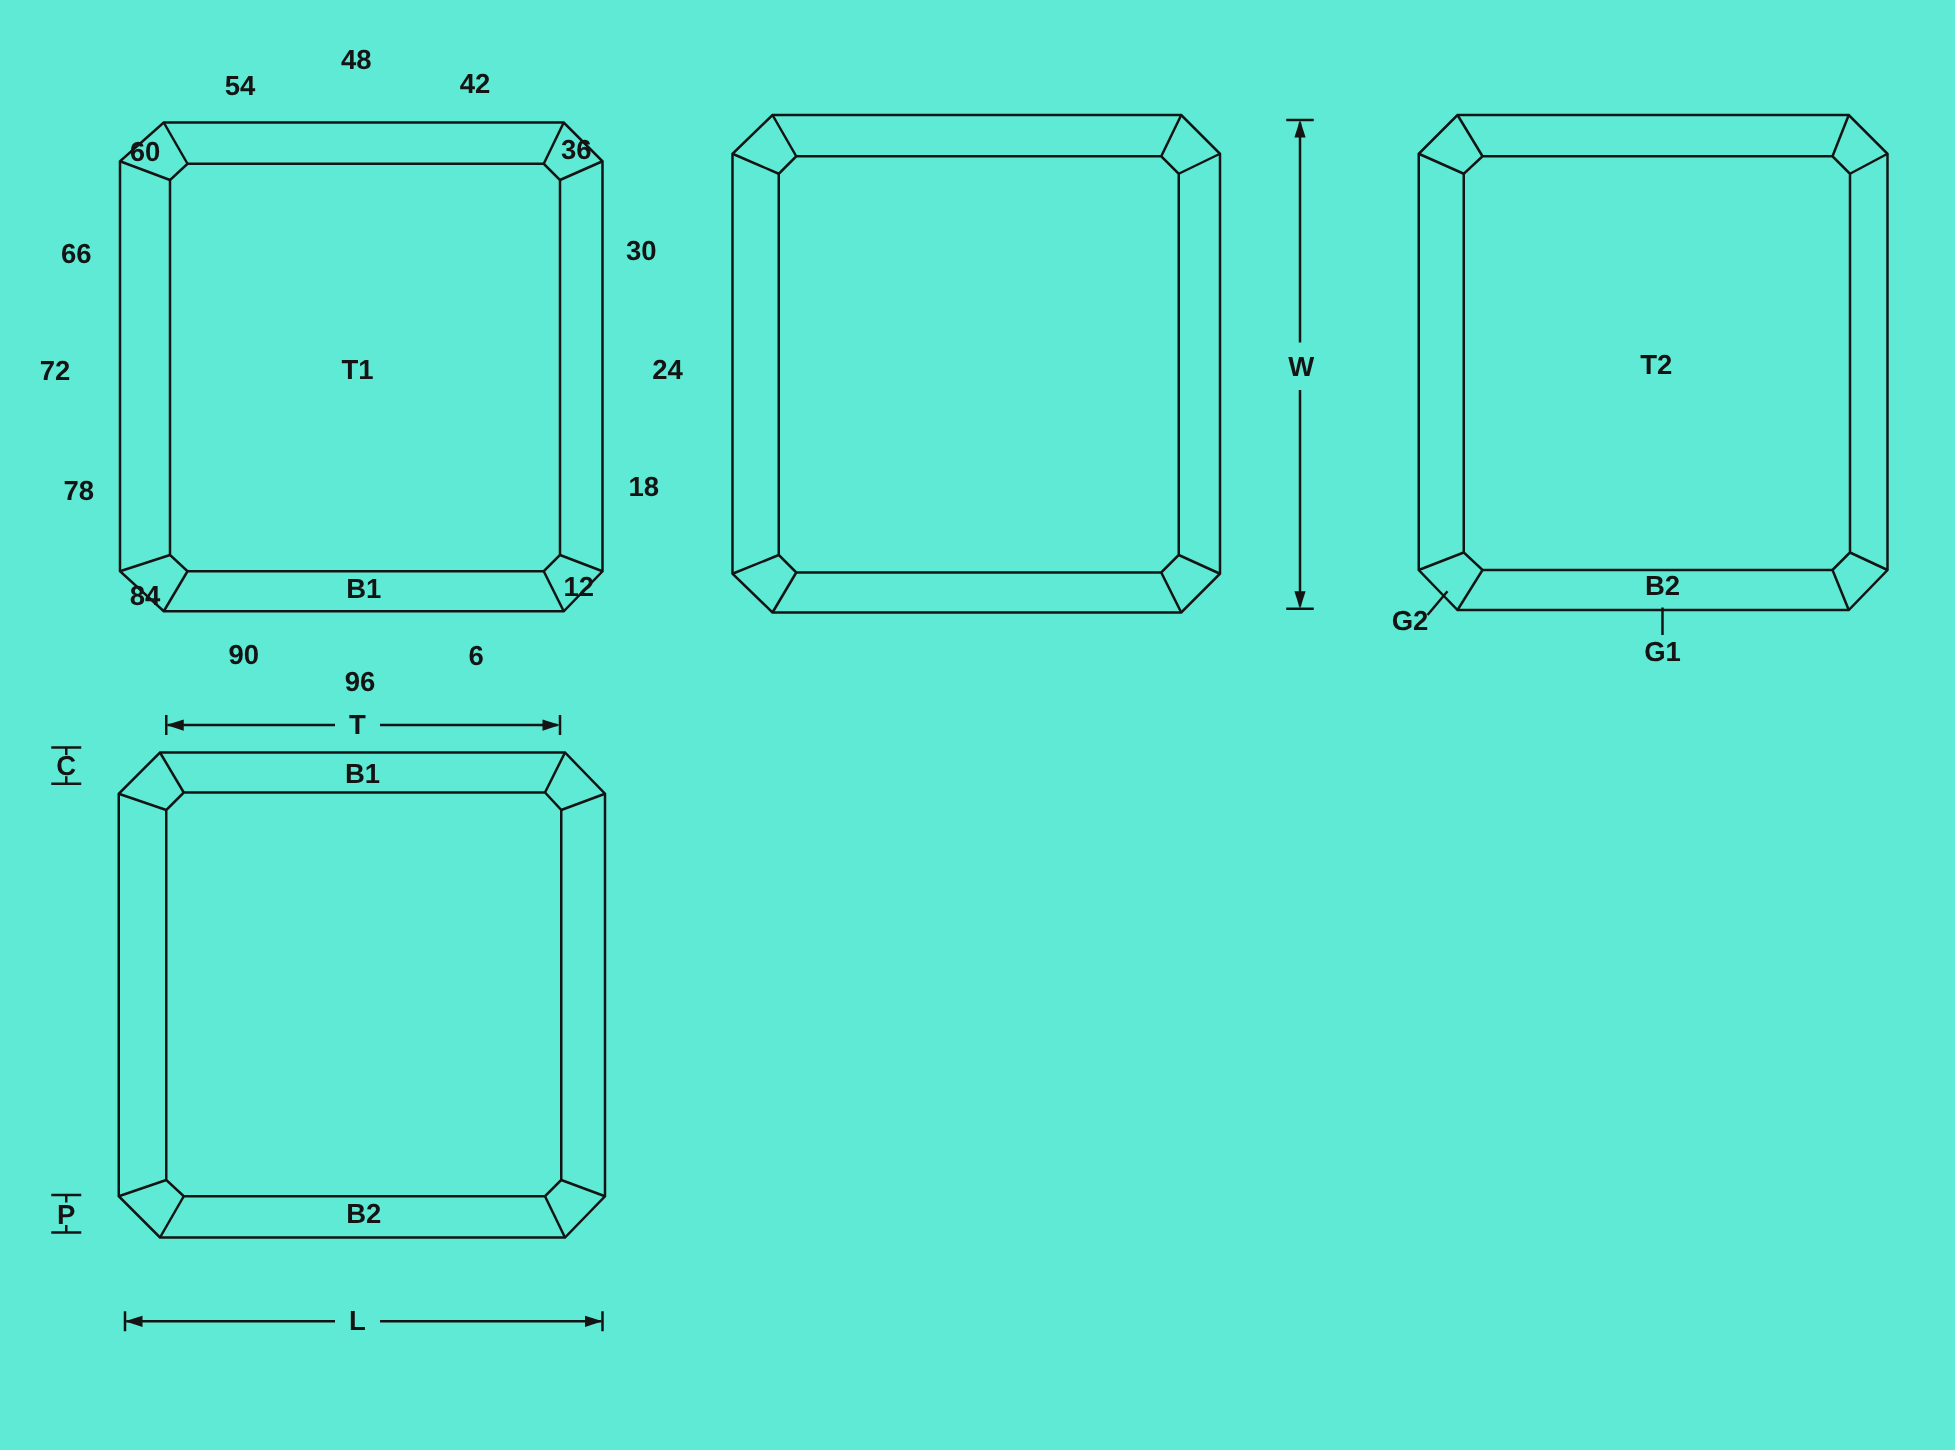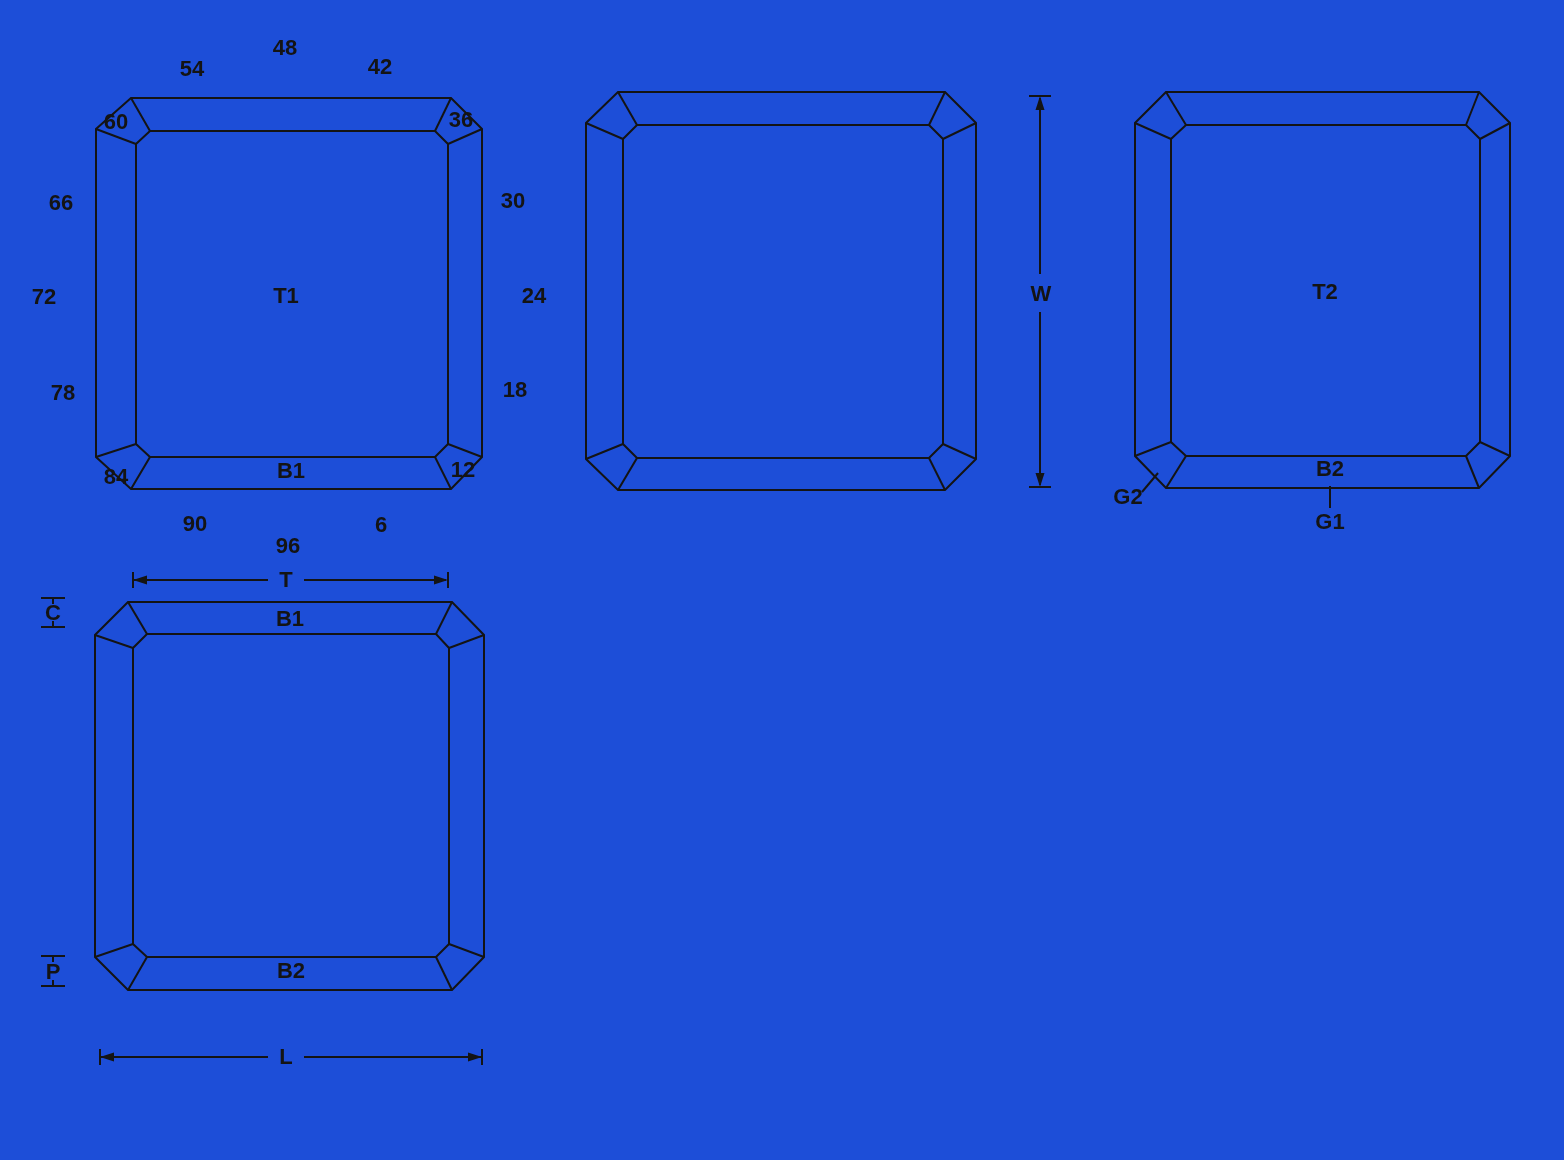--- a/index.html
+++ b/index.html
@@ -5,21 +5,21 @@
   html, body {
     margin: 0;
     padding: 0;
     background: #ffffff;
     font-family: "Liberation Sans", sans-serif;
   }
   .canvas {
     position: relative;
     width: 1564px;
     height: 1160px;
-    background: #1d4ed8;
+    background: #5eead4;
     overflow: hidden;
   }
   svg { display: block; }
   .ln {
     fill: none;
     stroke: #141414;
     stroke-width: 2;
     stroke-linejoin: miter;
     stroke-linecap: butt;
   }

